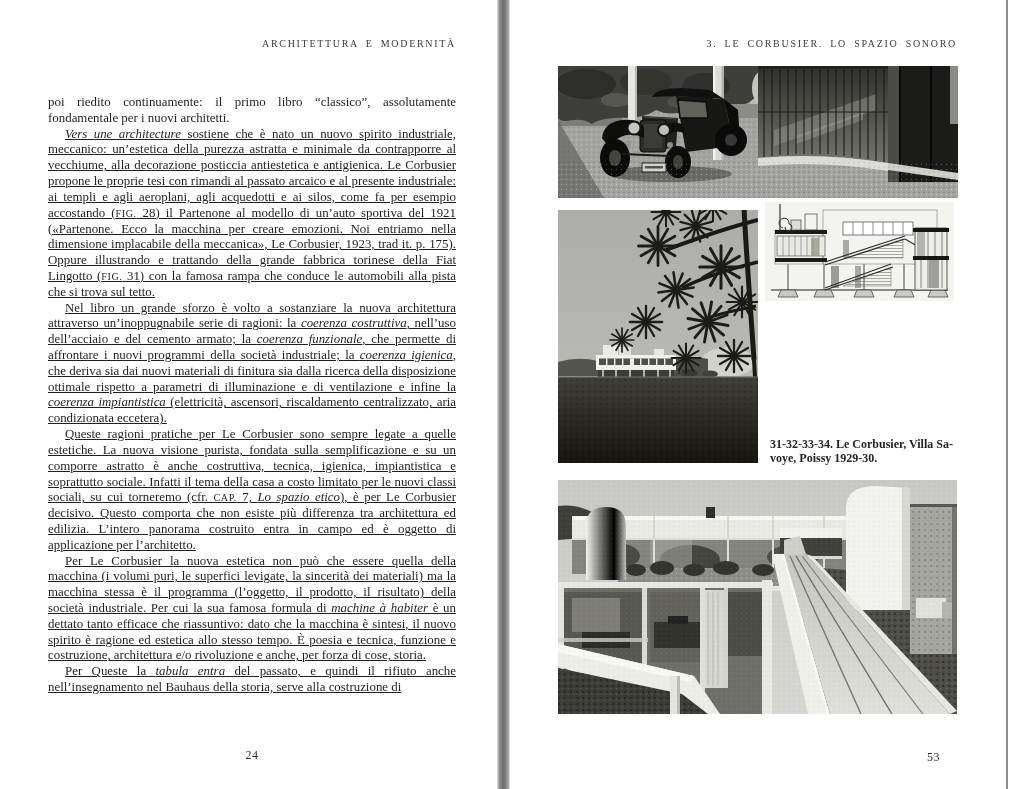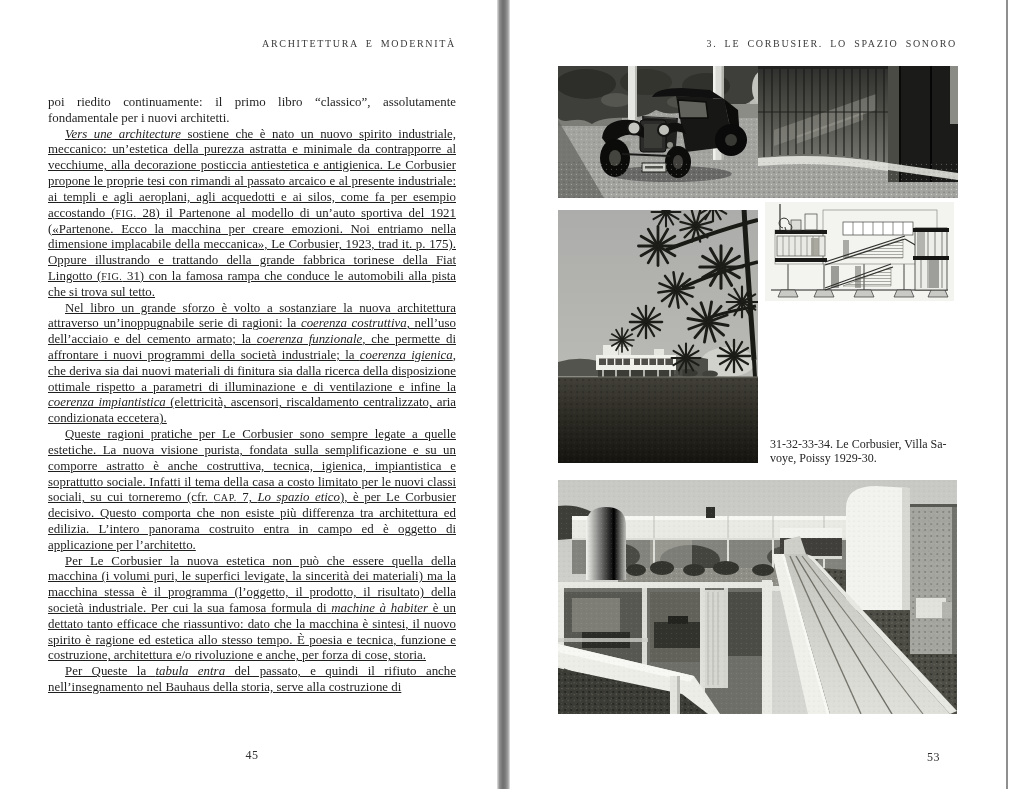--- a/index.html
+++ b/index.html
@@ -24,38 +24,38 @@
   .pagenum{position:absolute;font-size:12px;color:#2e2e2e;text-align:center;letter-spacing:.5px;}
   .pn-left{left:48px;top:748px;width:408px;}
   .pn-right{left:30px;top:750px;width:400px;text-align:right;}
   .fig{position:absolute;overflow:hidden;}
   .fig svg{display:block;width:100%;height:100%;}
   #fig31{left:48px;top:66px;width:400px;height:132px;}
   #fig32{left:48px;top:210px;width:200px;height:253px;}
   #fig33{left:255px;top:202px;width:189px;height:99px;}
   #fig34{left:48px;top:480px;width:399px;height:234px;}
   .caption{position:absolute;left:260px;top:438px;width:190px;font-size:12px;
-          line-height:13.8px;color:#242424;}
+          line-height:13.8px;color:#242424;font-weight:bold;}
 </style>
 </head>
 <body>
 
 <div class="canvas">
 
   <div class="page page-left">
     <div class="running-header rh-left">ARCHITETTURA E MODERNITÀ</div>
     <div class="body-text">
         <p class="para"><span>poi riedito continuamente: il primo libro “classico”, assolutamente fondamentale per i nuovi architetti.</span></p>
         <p class="para ind"><span class="it">Vers une architecture</span><span> sostiene che è nato un nuovo spirito industriale, meccanico: un’estetica della purezza astratta e minimale da contrapporre al vecchiume, alla decorazione posticcia antiestetica e antigienica. Le Corbusier propone le proprie tesi con rimandi al passato arcaico e al presente industriale: ai templi e agli aeroplani, agli acquedotti e ai silos, come fa per esempio accostando (</span><span class="sc">FIG.</span><span> 28) il Partenone al modello di un’auto sportiva del 1921 («Partenone. Ecco la macchina per creare emozioni. Noi entriamo nella dimensione implacabile della meccanica», Le Corbusier, 1923, trad it. p. 175). Oppure illustrando e trattando della grande fabbrica torinese della Fiat Lingotto (</span><span class="sc">FIG.</span><span> 31) con la famosa rampa che conduce le automobili alla pista che si trova sul tetto.</span></p>
         <p class="para ind"><span>Nel libro un grande sforzo è volto a sostanziare la nuova architettura attraverso un’inoppugnabile serie di ragioni: la </span><span class="it">coerenza costruttiva</span><span>, nell’uso dell’acciaio e del cemento armato; la </span><span class="it">coerenza funzionale</span><span>, che permette di affrontare i nuovi programmi della società industriale; la </span><span class="it">coerenza igienica</span><span>, che deriva sia dai nuovi materiali di finitura sia dalla ricerca della disposizione ottimale rispetto a parametri di illuminazione e di ventilazione e infine la </span><span class="it">coerenza impiantistica</span><span> (elettricità, ascensori, riscaldamento centralizzato, aria condizionata eccetera).</span></p>
         <p class="para ind"><span>Queste ragioni pratiche per Le Corbusier sono sempre legate a quelle estetiche. La nuova visione purista, fondata sulla semplificazione e su un comporre astratto è anche costruttiva, tecnica, igienica, impiantistica e soprattutto sociale. Infatti il tema della casa a costo limitato per le nuovi classi sociali, su cui torneremo (cfr. </span><span class="sc">CAP.</span><span> 7, </span><span class="it">Lo spazio etico</span><span>), è per Le Corbusier decisivo. Questo comporta che non esiste più differenza tra architettura ed edilizia. L’intero panorama costruito entra in campo ed è oggetto di applicazione per l’architetto.</span></p>
         <p class="para ind"><span>Per Le Corbusier la nuova estetica non può che essere quella della macchina (i volumi puri, le superfici levigate, la sincerità dei materiali) ma la macchina stessa è il programma (l’oggetto, il prodotto, il risultato) della società industriale. Per cui la sua famosa formula di </span><span class="it">machine à habiter</span><span> è un dettato tanto efficace che riassuntivo: dato che la macchina è sintesi, il nuovo spirito è ragione ed estetica allo stesso tempo. È poesia e tecnica, funzione e costruzione, architettura e/o rivoluzione e anche, per forza di cose, storia.</span></p>
         <p class="para ind"><span>Per Queste la </span><span class="it">tabula entra</span><span> del passato, e quindi il rifiuto anche nell’insegnamento nel Bauhaus della storia, serve alla costruzione di</span></p>
       </div>
-    <div class="pagenum pn-left">45</div>
+    <div class="pagenum pn-left">24</div>
   </div>
 
   <div class="gutter"></div>
 
   <div class="page page-right">
     <div class="running-header rh-right">3. LE CORBUSIER. LO SPAZIO SONORO</div>
 
     <div class="fig" id="fig31">
       <svg viewBox="0 0 400 132" preserveAspectRatio="none">
         <defs>

